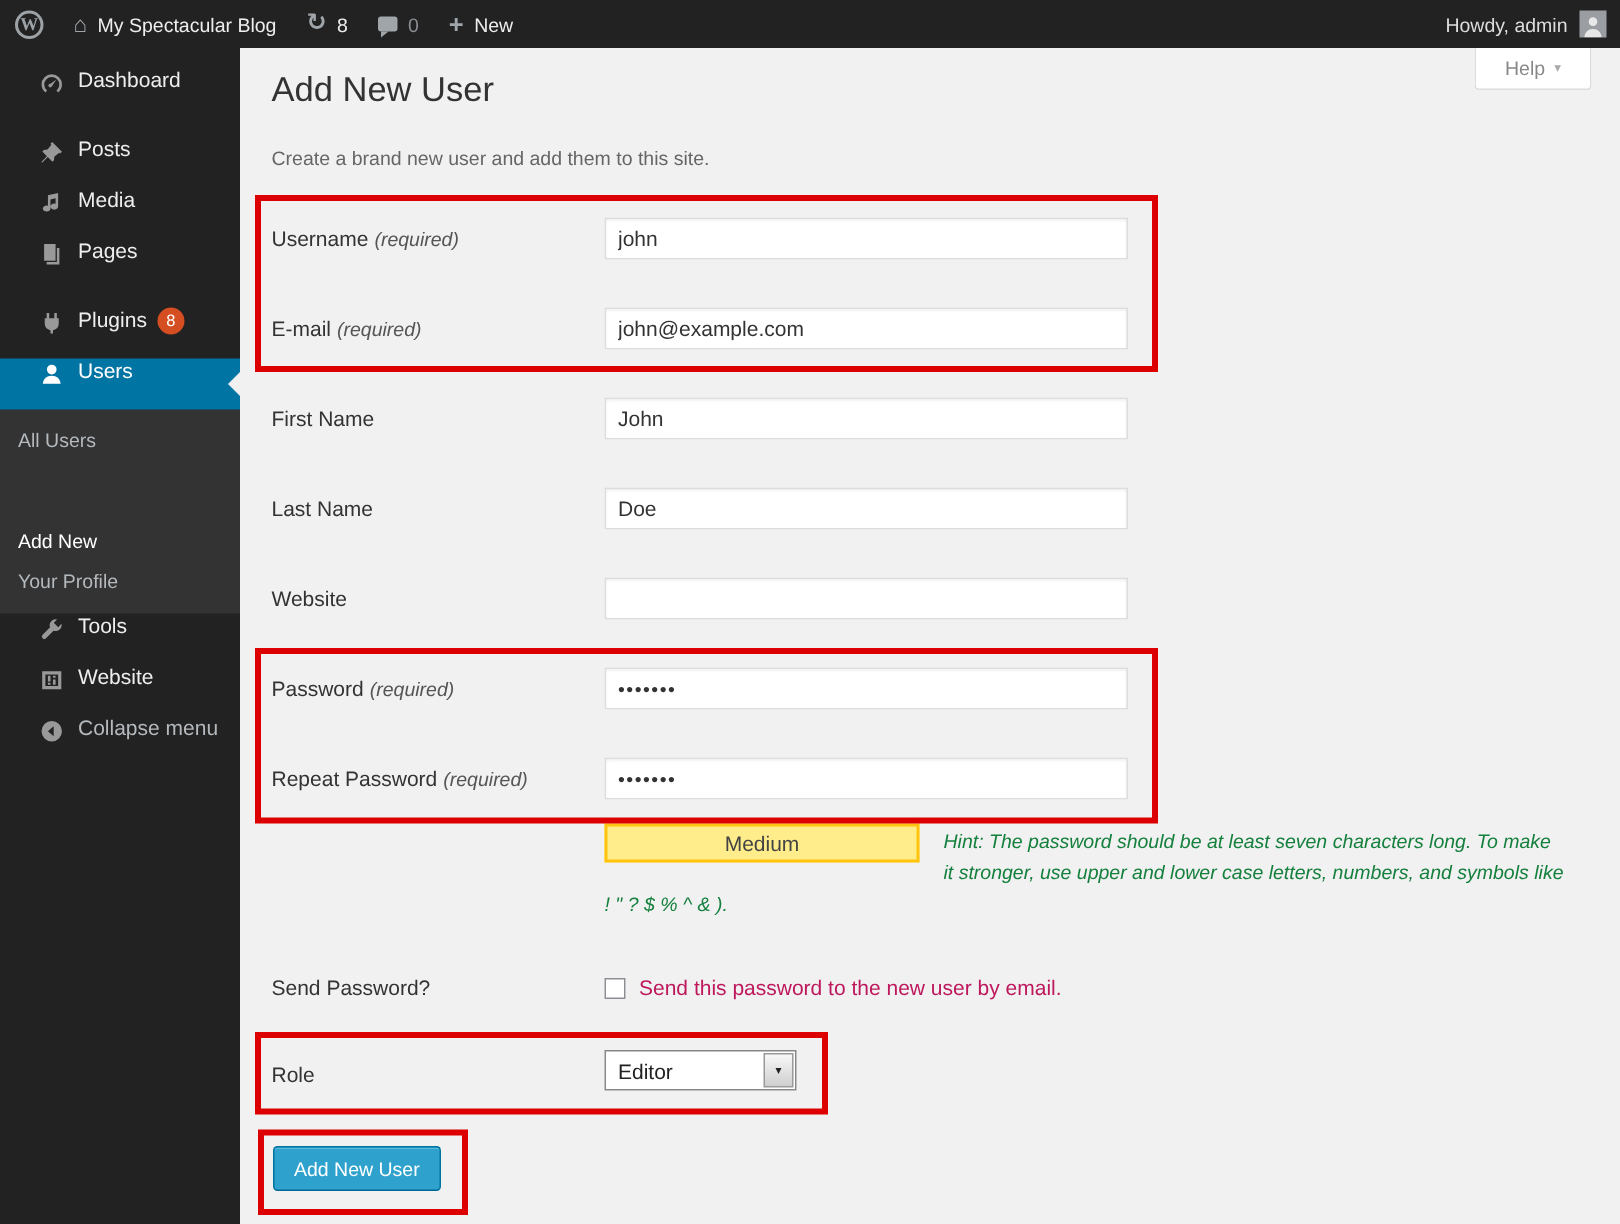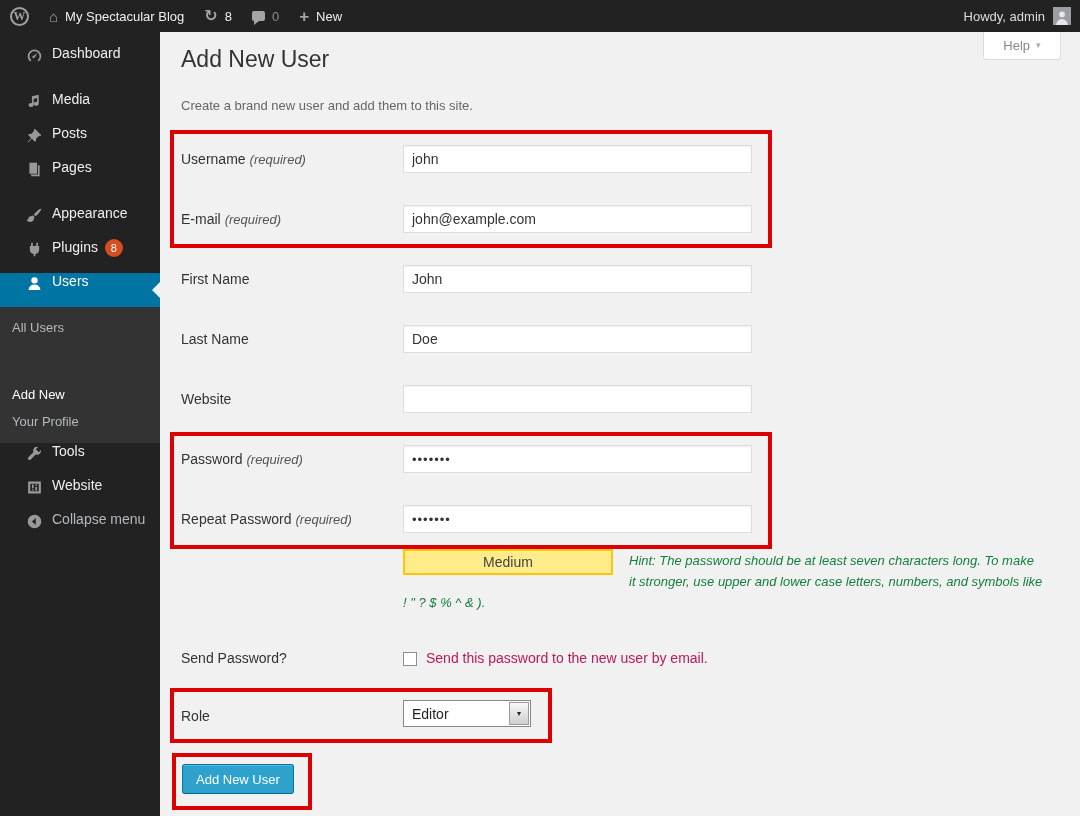--- a/index.html
+++ b/index.html
@@ -168,53 +168,45 @@
         </svg>
     </span>
     <span>Dashboard</span>
   </a>
 
   <div class="menu-sep"></div>
 
   <a class="menu-item">
     <span class="mi-icon">
       <svg viewBox="0 0 20 20">
+          <path d="M10.4 2 9 3.4l.7.7-3 3.8-2.9.4-1.2 1.2 3.6 3.6L2 17.4V18h.6l4.3-4.2 3.6 3.6 1.2-1.2.4-2.9 3.8-3 .7.7L18 9.6 10.4 2z"></path>
+        </svg>
+    </span>
+    <span>Posts</span>
+  </a>
+  <a class="menu-item">
+    <span class="mi-icon">
+      <svg viewBox="0 0 20 20">
           <path d="M15 2 7 3.8v8.1a2.6 2.6 0 0 0-1-.2c-1.7 0-3 1.1-3 2.4s1.3 2.4 3 2.4 3-1.1 3-2.4V7l4-1v4.4a2.6 2.6 0 0 0-1-.2c-1.7 0-3 1.1-3 2.4s1.3 2.4 3 2.4 3-1.1 3-2.4V2z"></path>
         </svg>
     </span>
     <span>Media</span>
-  </a>
-  <a class="menu-item">
-    <span class="mi-icon">
-      <svg viewBox="0 0 20 20">
-          <path d="M10.4 2 9 3.4l.7.7-3 3.8-2.9.4-1.2 1.2 3.6 3.6L2 17.4V18h.6l4.3-4.2 3.6 3.6 1.2-1.2.4-2.9 3.8-3 .7.7L18 9.6 10.4 2z"></path>
-        </svg>
-    </span>
-    <span>Posts</span>
   </a>
   <a class="menu-item">
     <span class="mi-icon">
       <svg viewBox="0 0 20 20">
           <path d="M4 2h9v13H4z"></path>
           <path d="M14 5h2v13H6v-2h8z"></path>
         </svg>
     </span>
     <span>Pages</span>
   </a>
 
   <div class="menu-sep"></div>
 
-  <a class="menu-item">
-    <span class="mi-icon">
-      <svg viewBox="0 0 20 20">
-          <path d="M17.8 2.2c-.6-.6-3.2 1-5.6 3.3L9 8.7l2.3 2.3 3.2-3.2c2.3-2.4 3.9-5 3.3-5.6zM8 9.7l-1 1c-2.2-.1-3.6.9-4.2 2.6-.4 1.3-1 2-2.1 2.4 1 1.3 2.6 2 4.3 2 2.4 0 4.4-1.9 4.4-4.3v-.4l1-1L8 9.7z"></path>
-        </svg>
-    </span>
-    <span>Appearance</span>
-  </a>
   <a class="menu-item">
     <span class="mi-icon">
       <svg viewBox="0 0 20 20">
           <path d="M12 2h2v4h1.5v4a5.5 5.5 0 0 1-4.5 5.4V18H9v-2.6A5.5 5.5 0 0 1 4.5 10V6H6V2h2v4h4V2z"></path>
         </svg>
     </span>
     <span>Plugins</span>
     <span class="update-badge">8</span>
   </a>
   <a class="menu-item active">

